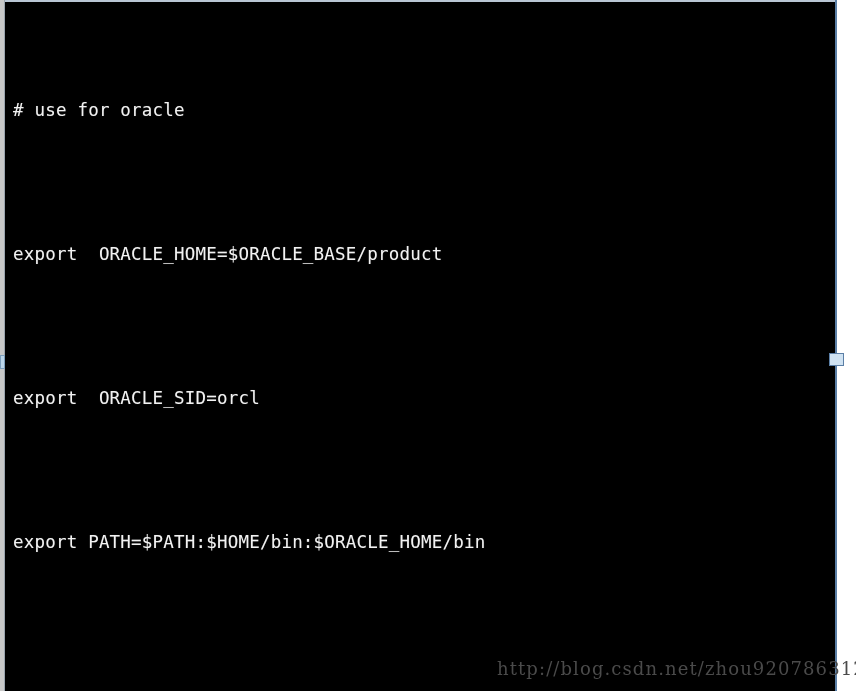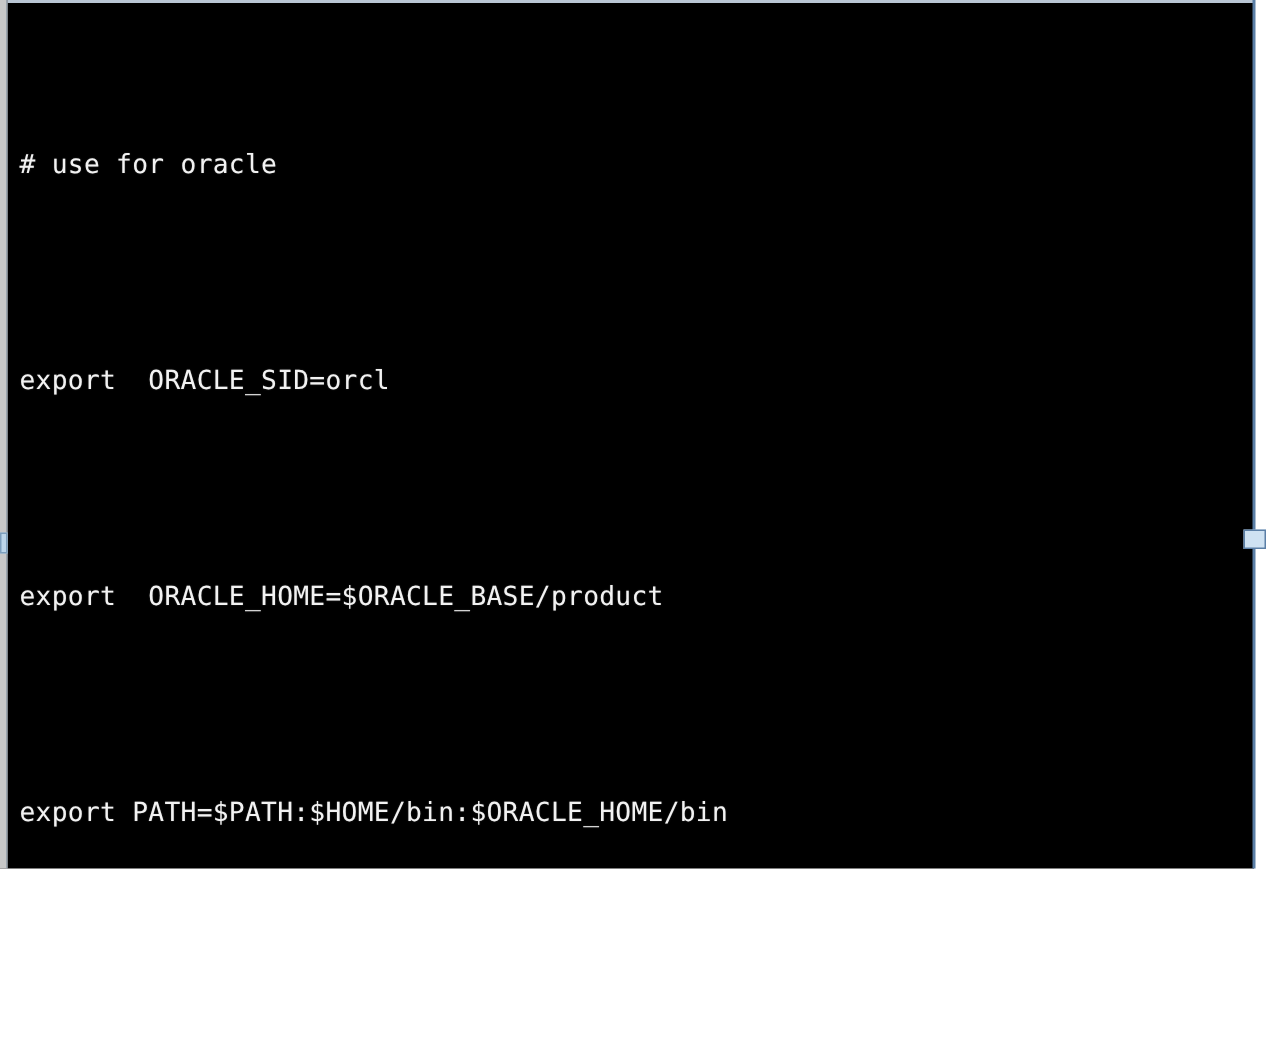--- a/index.html
+++ b/index.html
@@ -10,21 +10,21 @@
   body {
     width: 856px;
     height: 691px;
     overflow: hidden;
     font-family: "DejaVu Sans Mono", "Liberation Mono", monospace;
   }
 
   #screen {
     position: relative;
     width: 856px;
-    height: 579px;
+    height: 691px;
     background: #ffffff;
     overflow: hidden;
   }
 
   
   #terminal {
     position: absolute;
     left: 0;
     top: 0;
     width: 836px;
@@ -137,22 +137,22 @@
 </style>
 </head>
 <body>
 
 <div id="screen">
 
   <div id="terminal">
 
     <div id="code">
       <div class="code-line"># use for oracle</div>
+      <div class="code-line">export  ORACLE_HOME=$ORACLE_BASE/product</div>
       <div class="code-line">export  ORACLE_SID=orcl</div>
-      <div class="code-line">export  ORACLE_HOME=$ORACLE_BASE/product</div>
       <div class="code-line">export PATH=$PATH:$HOME/bin:$ORACLE_HOME/bin</div>
       
       
       
       
       
       
       
       
       

